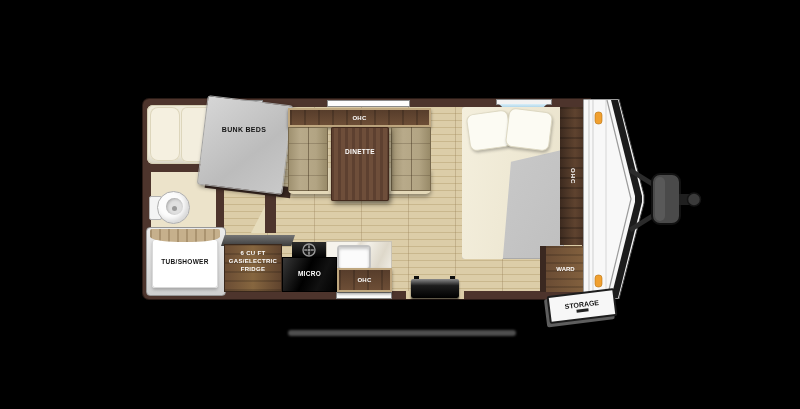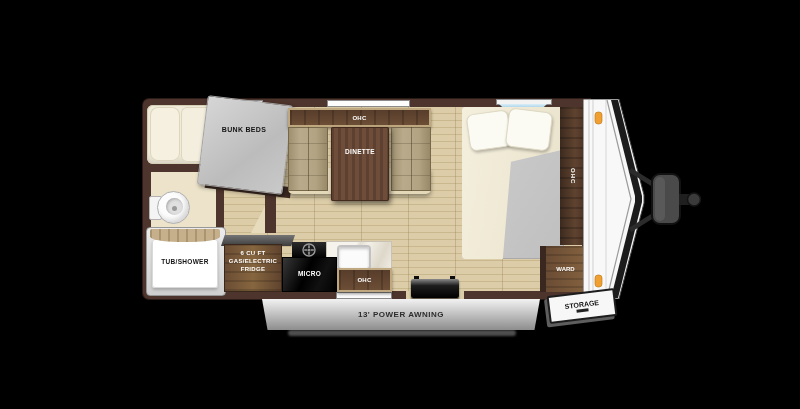--- a/index.html
+++ b/index.html
@@ -232,17 +232,14 @@
     <rect x="27" y="19" width="10" height="44" rx="5" fill="#5d5d5d" opacity=".8"></rect>
     <rect x="51" y="36" width="11" height="11" fill="#1f1f1f"></rect>
     <circle cx="66" cy="41.5" r="6.5" fill="#3a3a3a" stroke="#141414" stroke-width="1.5"></circle>
   </svg>
 
   <div class="abs storage">
     <span class="storage-label">STORAGE</span>
     <div class="storage-dash"></div>
   </div>
   <div class="abs awning-shadow"></div>
-  <div class="abs awning">
-    <span class="awning-label">13' POWER AWNING</span>
-  </div>
 
 </div>
 
 </body></html>

